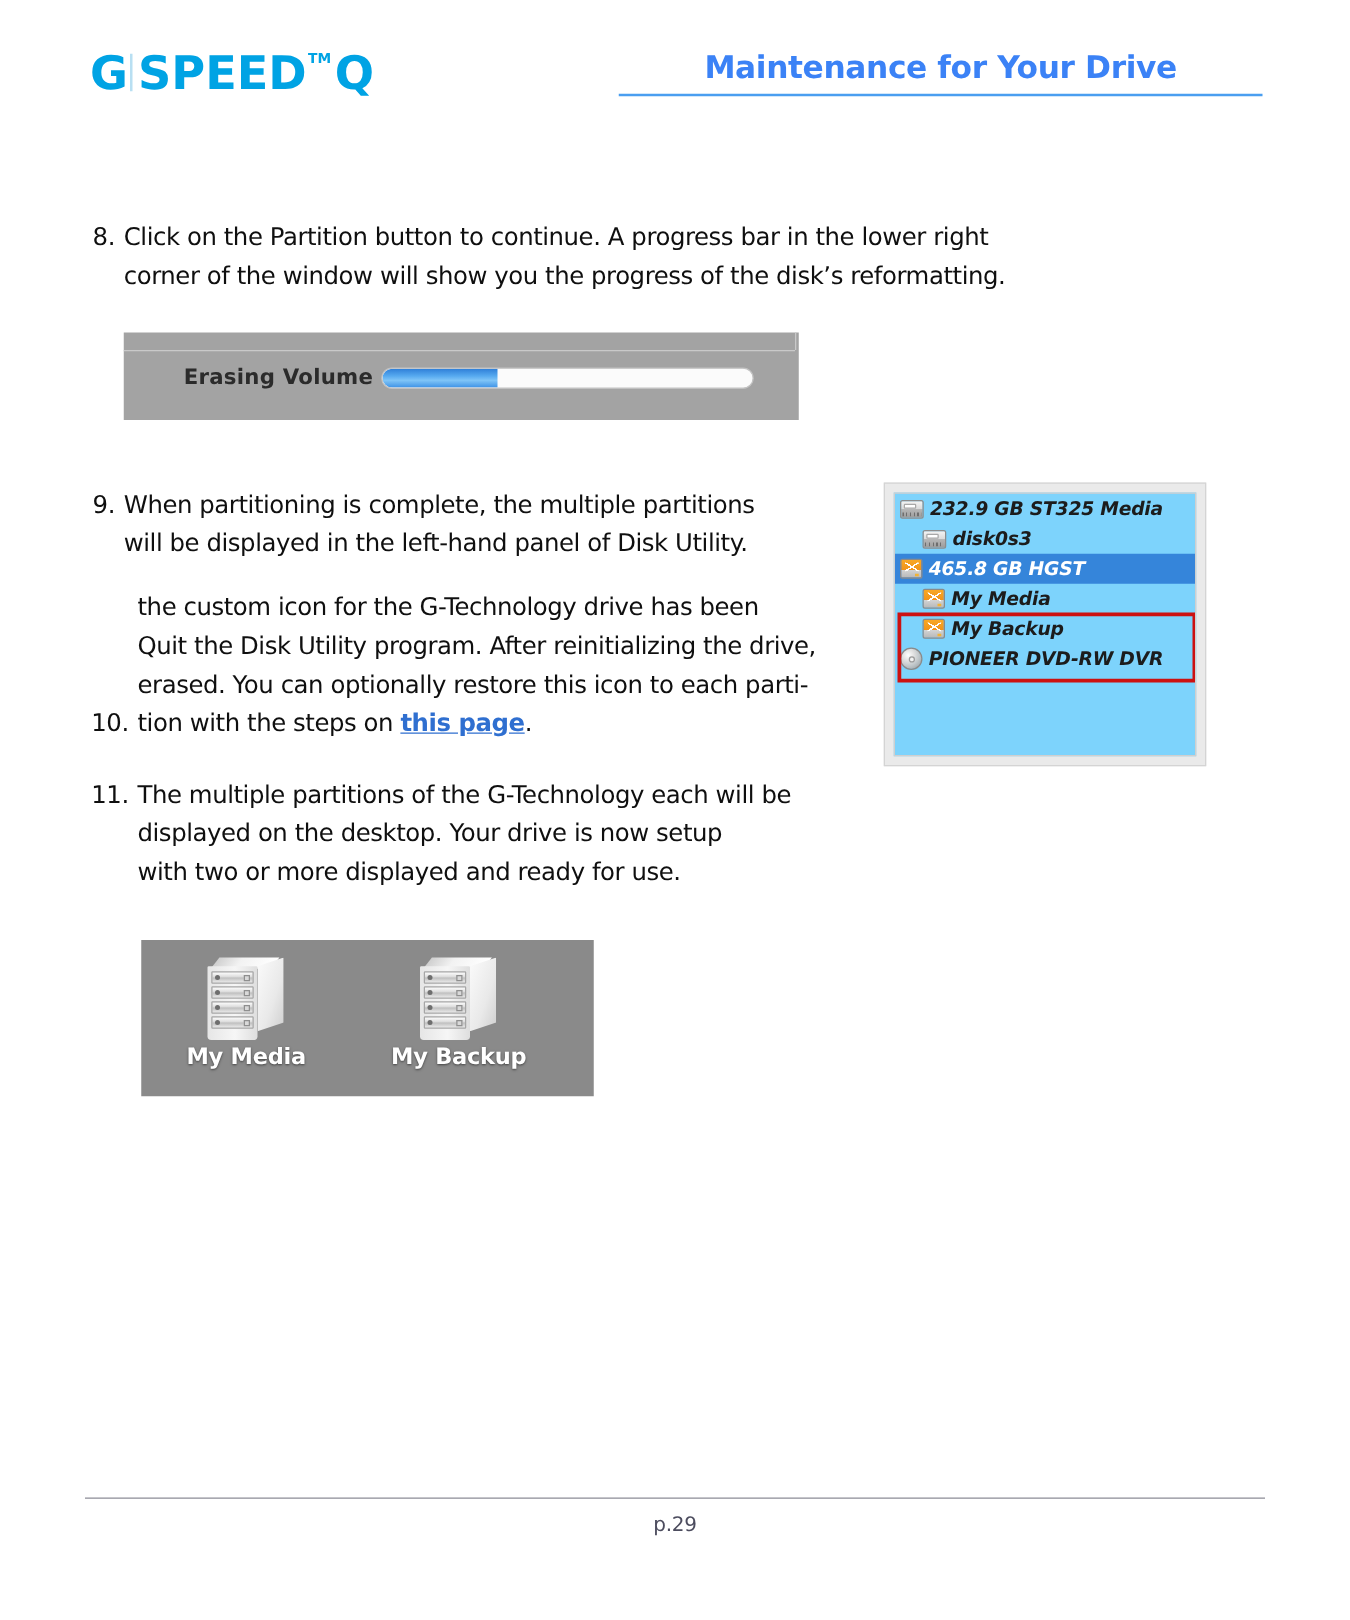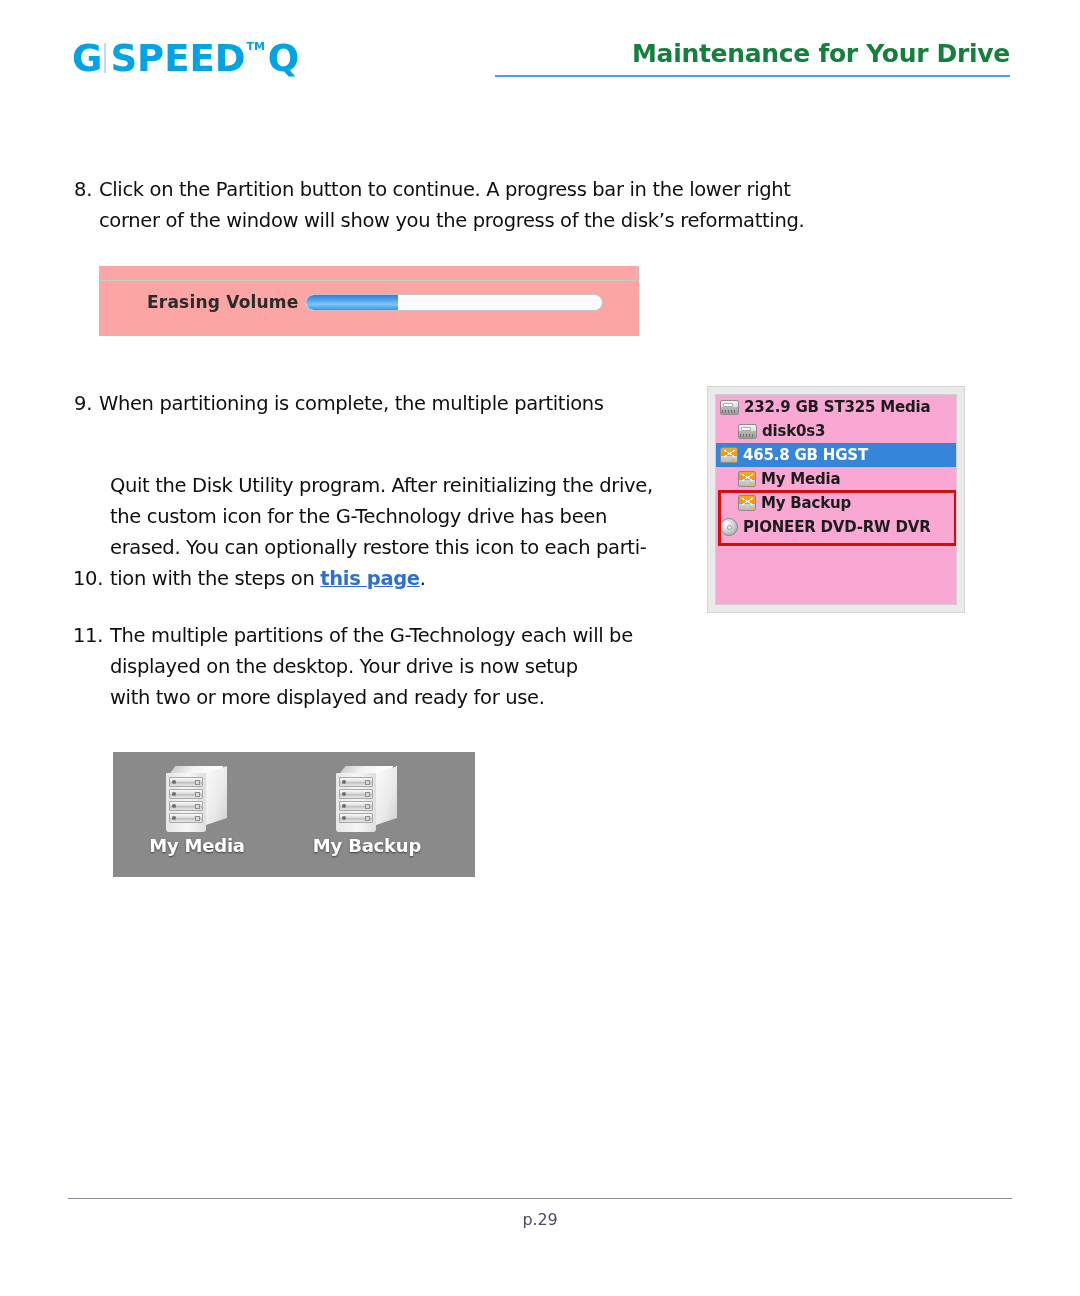--- a/index.html
+++ b/index.html
@@ -77,22 +77,22 @@
   .header-title-wrap {
     position: absolute;
     left: 495px;
     top: 40px;
     width: 515px;
   }
   .header-title {
     font-family: "DejaVu Sans", sans-serif;
     font-size: 25px;
     font-weight: bold;
-    color: #15803d;
-    text-align: right;
+    color: #3b82f6;
+    text-align: center;
     letter-spacing: -0.3px;
     line-height: 1.1;
     padding-bottom: 7px;
   }
   .header-rule {
     width: 100%;
     height: 2px;
     background: #4a9ef0;
   }
 
@@ -136,21 +136,21 @@
   #step11 { left: 68px;  top: 620px; width: 650px; }
   #step11 .step-num { width: 35px; }
 
   
   .erasing-shot {
     position: absolute;
     left: 99px;
     top: 266px;
     width: 540px;
     height: 70px;
-    background: #fca5a5;
+    background: #a3a3a3;
     box-sizing: border-box;
   }
   .erasing-topline {
     position: absolute;
     left: 0;
     top: 14px;
     width: 537px;
     height: 1px;
     background: #c9c9c9;
   }
@@ -199,24 +199,25 @@
     height: 227px;
     background: #eaeaea;
     border: 1px solid #d4d4d4;
     box-sizing: border-box;
     padding: 7px;
   }
   .disk-util-inner {
     position: relative;
     width: 100%;
     height: 100%;
-    background: #f9a8d4;
+    background: #7dd3fc;
     border: 1px solid #cfcfcf;
     box-sizing: border-box;
     overflow: hidden;
+    font-style: italic;
   }
   .du-row {
     display: flex;
     align-items: center;
     height: 24px;
     padding-left: 4px;
     font-family: "DejaVu Sans", sans-serif;
     font-size: 15px;
     font-weight: bold;
     color: #1c1c1c;
@@ -453,28 +454,29 @@
     <div class="step-body">
       <span class="step-line">Click on the Partition button to continue. A progress bar in the lower right</span>
       <span class="step-line">corner of the window will show you the progress of the disk’s reformatting.</span>
     </div>
   </div>
 
   <div class="step" id="step9">
     <div class="step-num">9.</div>
     <div class="step-body">
       <span class="step-line">When partitioning is complete, the multiple partitions</span>
+      <span class="step-line">will be displayed in the left-hand panel of Disk Utility.</span>
     </div>
   </div>
 
   <div class="step" id="step10">
     <div class="step-num">10.</div>
     <div class="step-body">
+      <span class="step-line">the custom icon for the G-Technology drive has been</span>
       <span class="step-line">Quit the Disk Utility program. After reinitializing the drive,</span>
-      <span class="step-line">the custom icon for the G-Technology drive has been</span>
       <span class="step-line">erased. You can optionally restore this icon to each parti-</span>
       <span class="step-line"><span>tion with the steps on </span><a class="link-text" href="#">this page</a><span>.</span></span>
     </div>
   </div>
 
   <div class="step" id="step11">
     <div class="step-num">11.</div>
     <div class="step-body">
       <span class="step-line">The multiple partitions of the G-Technology each will be</span>
       <span class="step-line">displayed on the desktop. Your drive is now setup</span>

